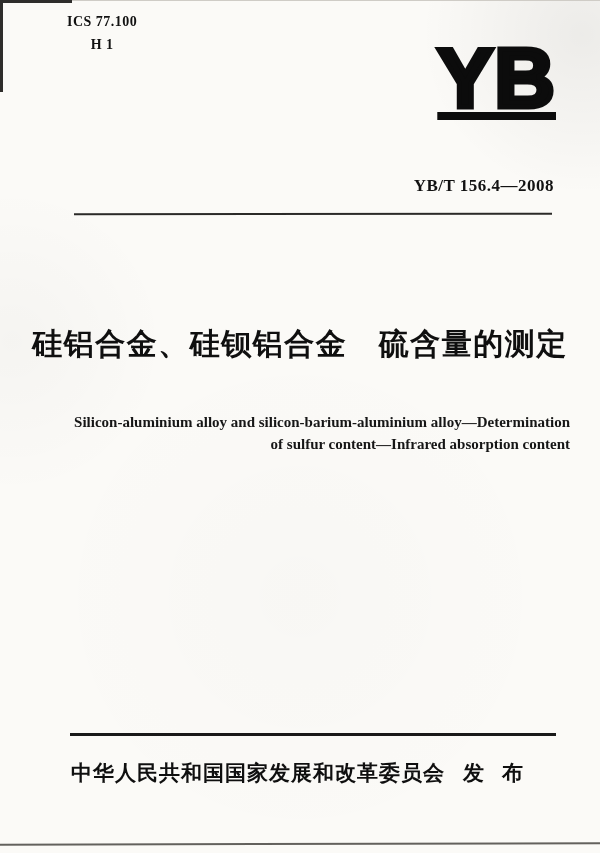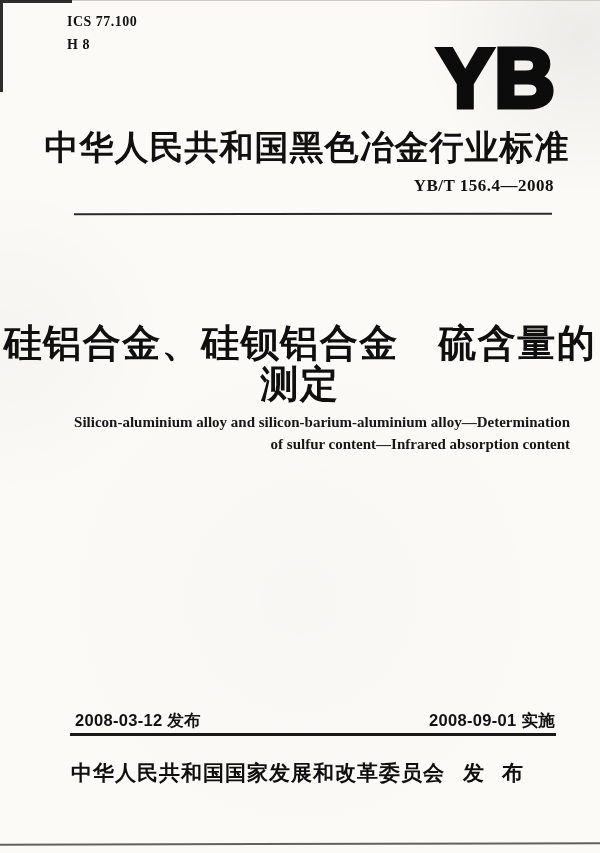--- a/index.html
+++ b/index.html
@@ -25,29 +25,31 @@
   .edge-left   { position: absolute; top: 0; left: 0; width: 3px; height: 92px; background: #2e2d2b; }
   .edge-top    { position: absolute; top: 0; left: 0; width: 72px; height: 3px; background: #2e2d2b; }
   .edge-top-faint { position: absolute; top: 0; left: 0; right: 0; height: 1px; background: #cfccc6; }
   .scan-bottom { position: absolute; top: 843px; left: 0; width: 100%; height: 2px; background: #63615d; transform: rotate(-0.12deg); }
 
   .ics-block {
     position: absolute; top: 10px; left: 67px;
     font-family: "Liberation Serif", serif;
     font-weight: 700; font-size: 14px; line-height: 23px;
     letter-spacing: 0.5px;
+    text-align: center;
   }
 
   .yb-logo {
     position: absolute; top: 40px; right: 44px;
     font-family: "Liberation Sans", sans-serif;
     font-weight: 700; font-size: 84px; line-height: 76px;
     color: #0c0c0c;
     -webkit-text-stroke: 5px #0c0c0c;
     letter-spacing: 1px;
+    text-decoration: underline;
   }
 
   .std-title {
     position: absolute; top: 125px; left: 42px; right: 28px;
     text-align: center; white-space: nowrap;
     font-weight: 700; font-size: 34px; line-height: 44px;
     letter-spacing: 1px; color: #101010;
   }
 
   .std-number {
@@ -57,21 +59,21 @@
   }
 
   .rule-header {
     position: absolute; top: 213px; left: 74px; right: 48px;
     height: 2px; background: #2b2a28; transform: rotate(-0.08deg);
   }
 
   .doc-title-zh {
     position: absolute; top: 323px; left: 0; right: 0;
     text-align: center;
-    font-weight: 700; font-size: 38px; line-height: 41px;
+    font-weight: 700; font-size: 30px; line-height: 41px;
     letter-spacing: 1.5px; color: #0f0f0f;
   }
 
   .doc-title-en {
     position: absolute; top: 411px; left: 30px; right: 30px;
     text-align: right;
     font-family: "Liberation Serif", serif;
     font-weight: 700; font-size: 15px; line-height: 22px;
     color: #161616;
   }
@@ -99,44 +101,39 @@
 <body>
 
 <div class="page">
 
   <div class="edge-top-faint"></div>
   <div class="edge-left"></div>
   <div class="edge-top"></div>
 
   <div class="ics-block">
     <div>ICS 77.100</div>
-    <div>H 8</div>
+    <div>H 1</div>
   </div>
 
   <div class="yb-logo">YB</div>
 
-  <div class="std-title">中华人民共和国黑色冶金行业标准</div>
 
   <div class="std-number">YB/T 156.4—2008</div>
 
   <div class="rule-header"></div>
 
   <div class="doc-title-zh">
     <div>硅铝合金、硅钡铝合金　硫含量的测定</div>
   </div>
 
   <div class="doc-title-en">
     <div>Silicon-aluminium alloy and silicon-barium-aluminium alloy—Determination</div>
     <div>of sulfur content—Infrared absorption content</div>
   </div>
 
-  <div class="dates-row">
-    <span>2008-03-12 发布</span>
-    <span>2008-09-01 实施</span>
-  </div>
 
   <div class="rule-footer"></div>
 
   <div class="issuer-row">
     <span>中华人民共和国国家发展和改革委员会</span><span class="issuer-action">发 布</span>
   </div>
 
   <div class="scan-bottom"></div>
 
 </div>

